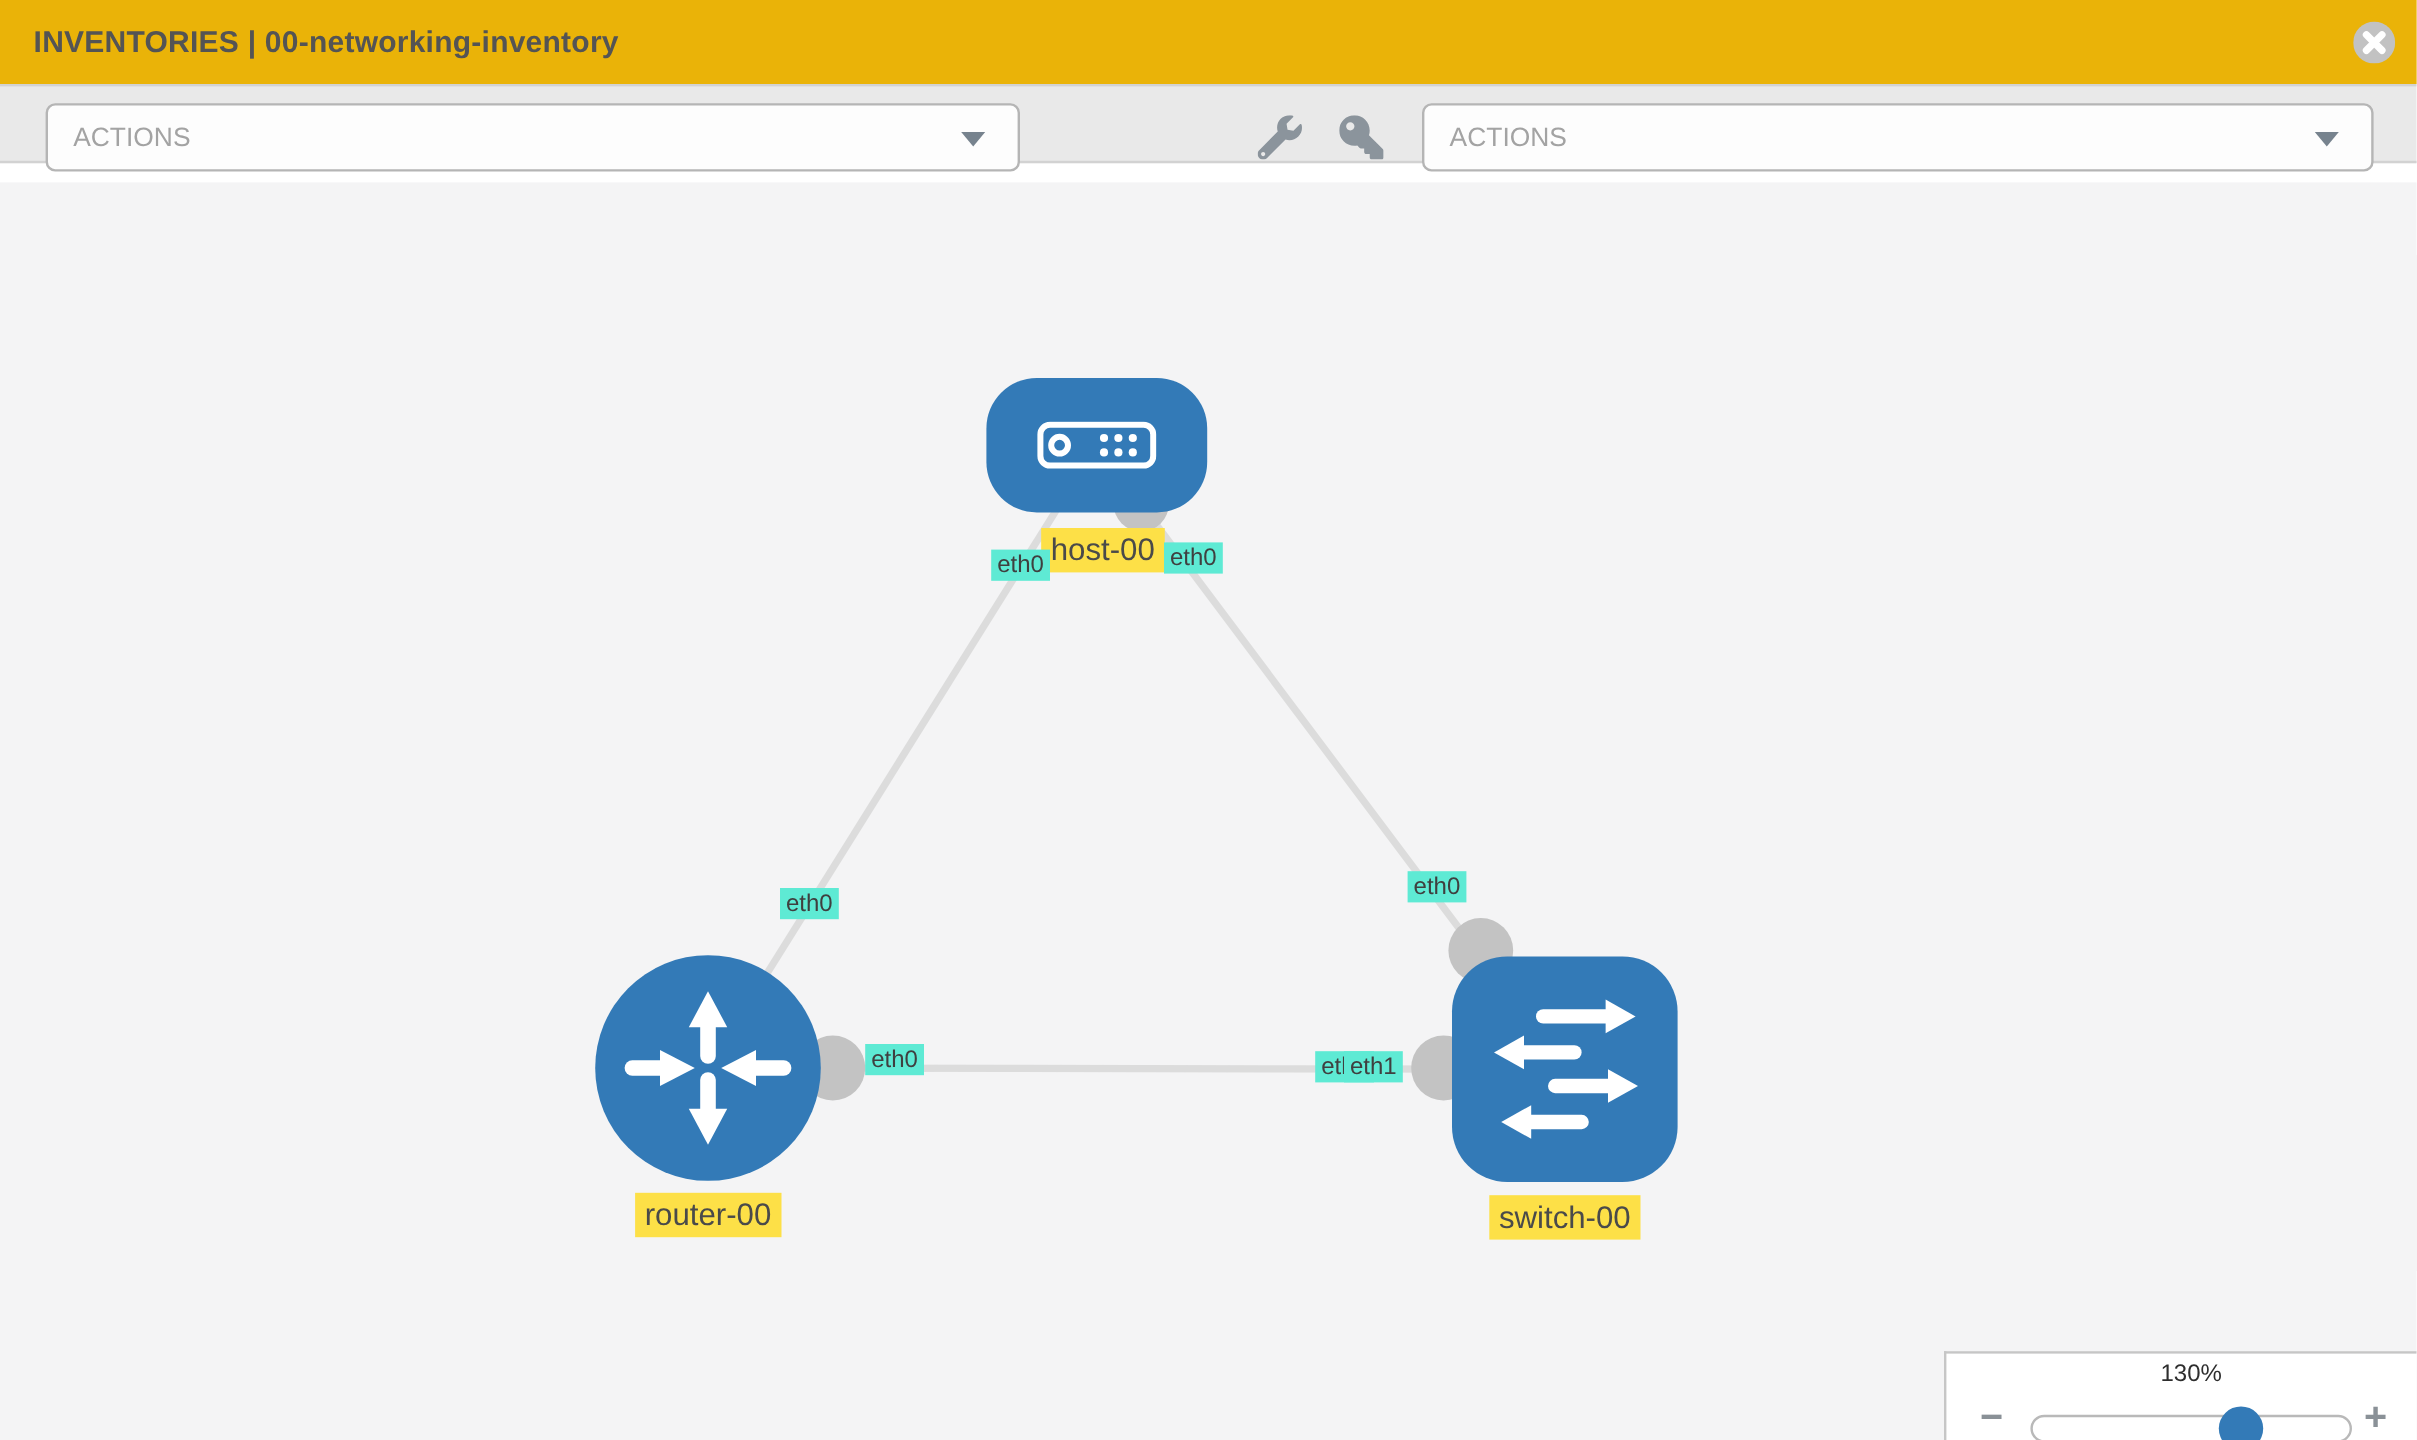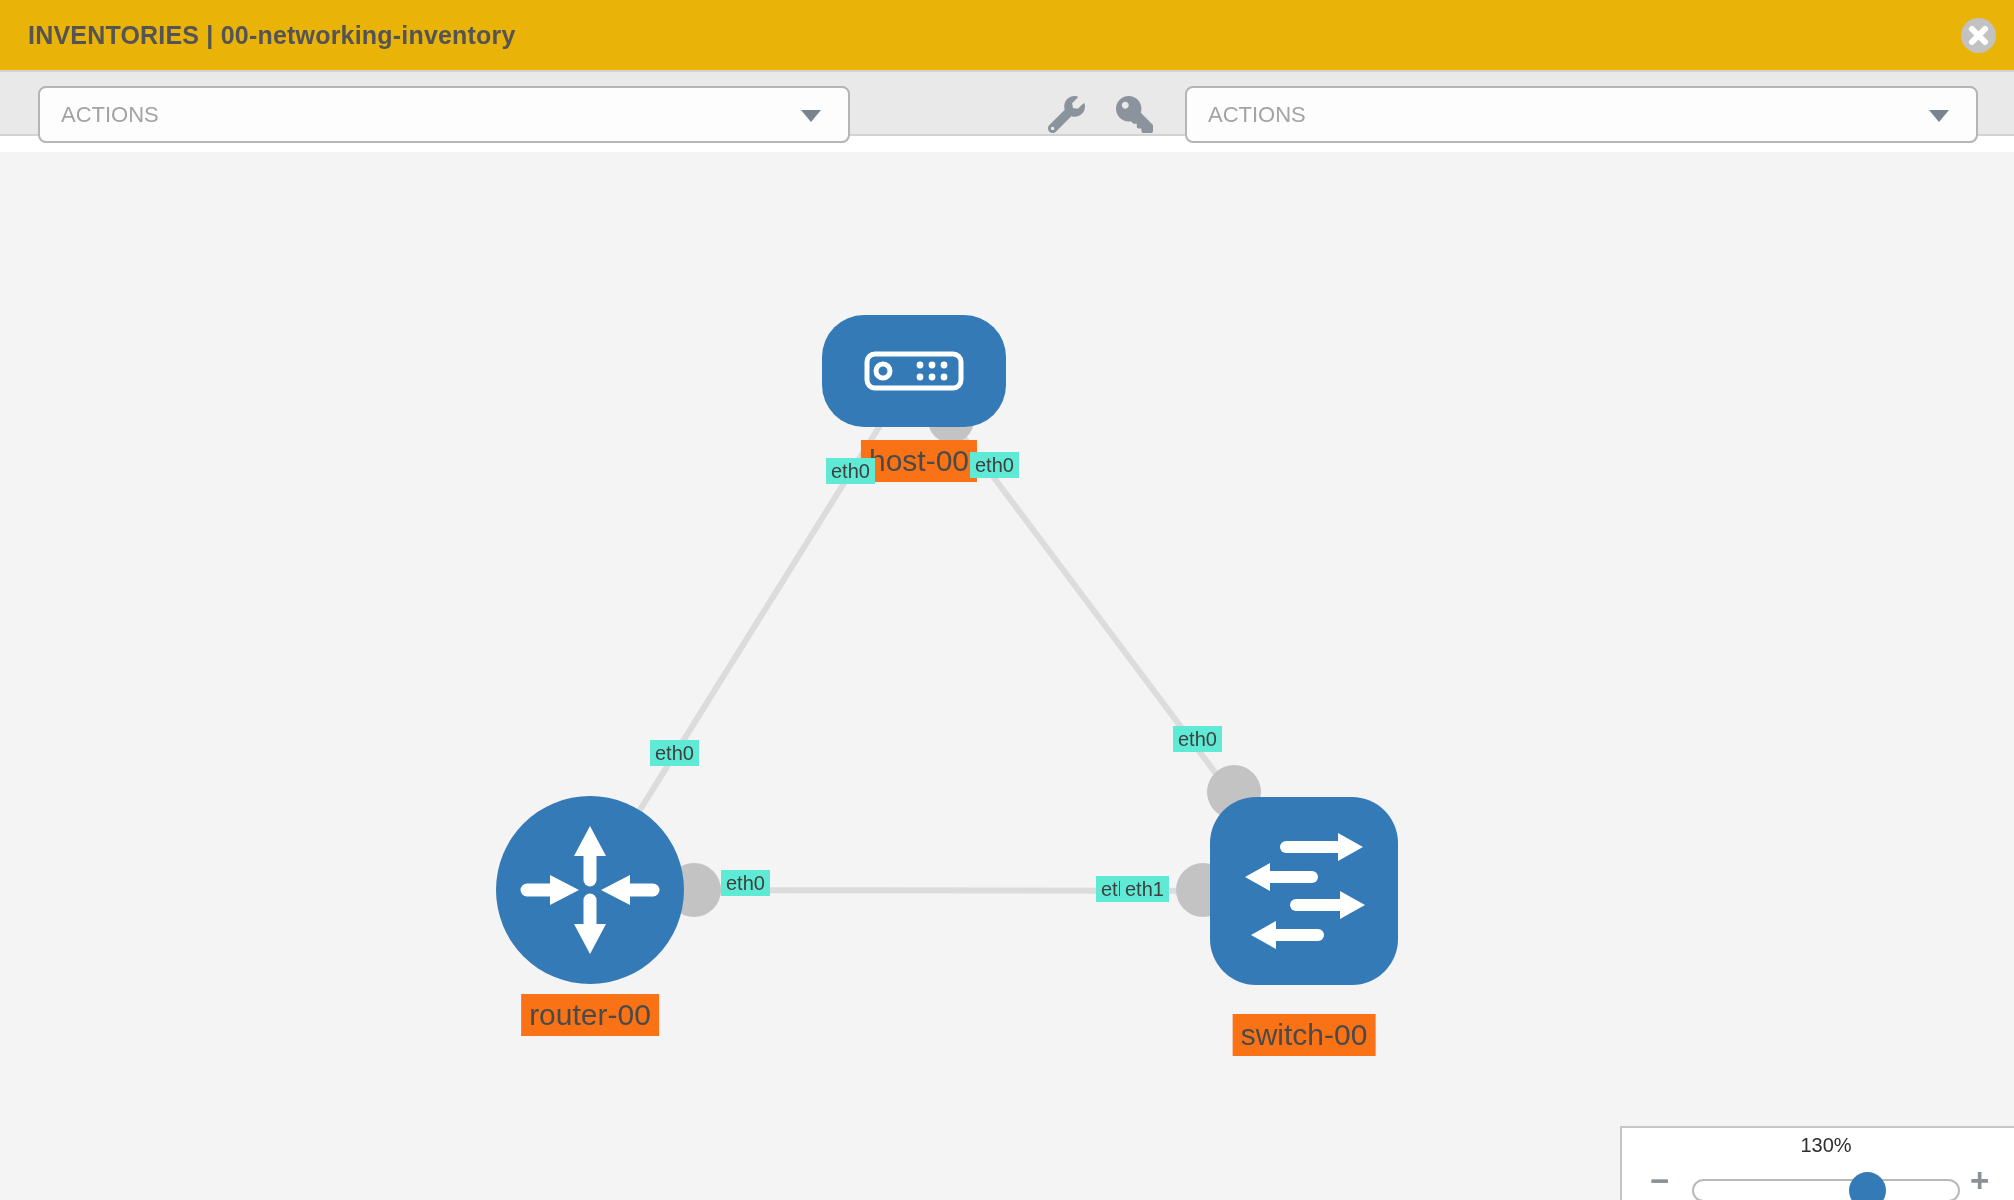--- a/index.html
+++ b/index.html
@@ -46,26 +46,26 @@
   }
   #links-layer { position:absolute; left:0; top:0; }
 
   .node { position:absolute; background:#337ab7; display:flex; align-items:center; justify-content:center; cursor:pointer; }
   #node-host   { left:822px;  top:163px; width:184px; height:112px; border-radius:42px; }
   #node-router { left:496px;  top:644px; width:188px; height:188px; border-radius:50%; }
   #node-switch { left:1210px; top:645px; width:188px; height:188px; border-radius:46px; }
 
   .node-label {
     position:absolute; transform:translateX(-50%);
-    font-size:30px; color:#4a4a4a; background:#f97316; padding:2px 8px;
+    font-size:26px; color:#4a4a4a; background:#fde047; padding:2px 8px;
     white-space:nowrap; line-height:1.25;
   }
   #label-host   { left:919px;  top:288px; }
   #label-router { left:590px;  top:842px; }
-  #label-switch { left:1304px; top:844px;margin-top:18px; }
+  #label-switch { left:1304px; top:844px; }
 
   .if-label {
     position:absolute; font-size:20px; color:#3f3f3f; background:#5eead4;
     padding:1px 5px; line-height:1.2; white-space:nowrap;
   }
   #if-host-left    { left:826px;  top:306px; }
   #if-host-right   { left:970px;  top:300px; }
   #if-router-top   { left:650px;  top:588px; }
   #if-router-right { left:721px;  top:718px; }
   #if-switch-top   { left:1173px; top:574px; }

